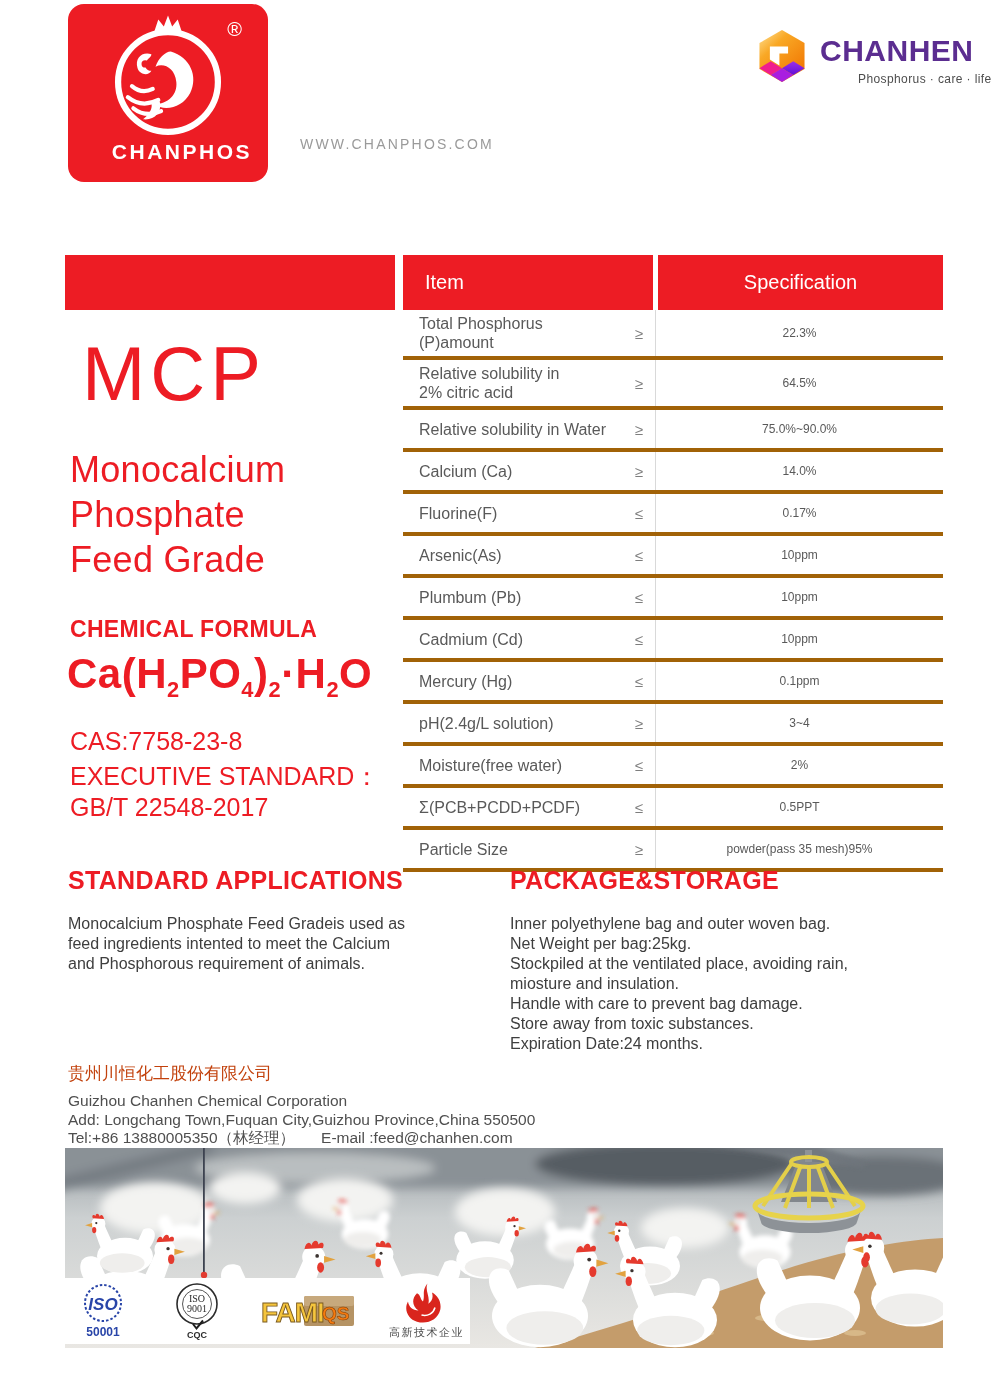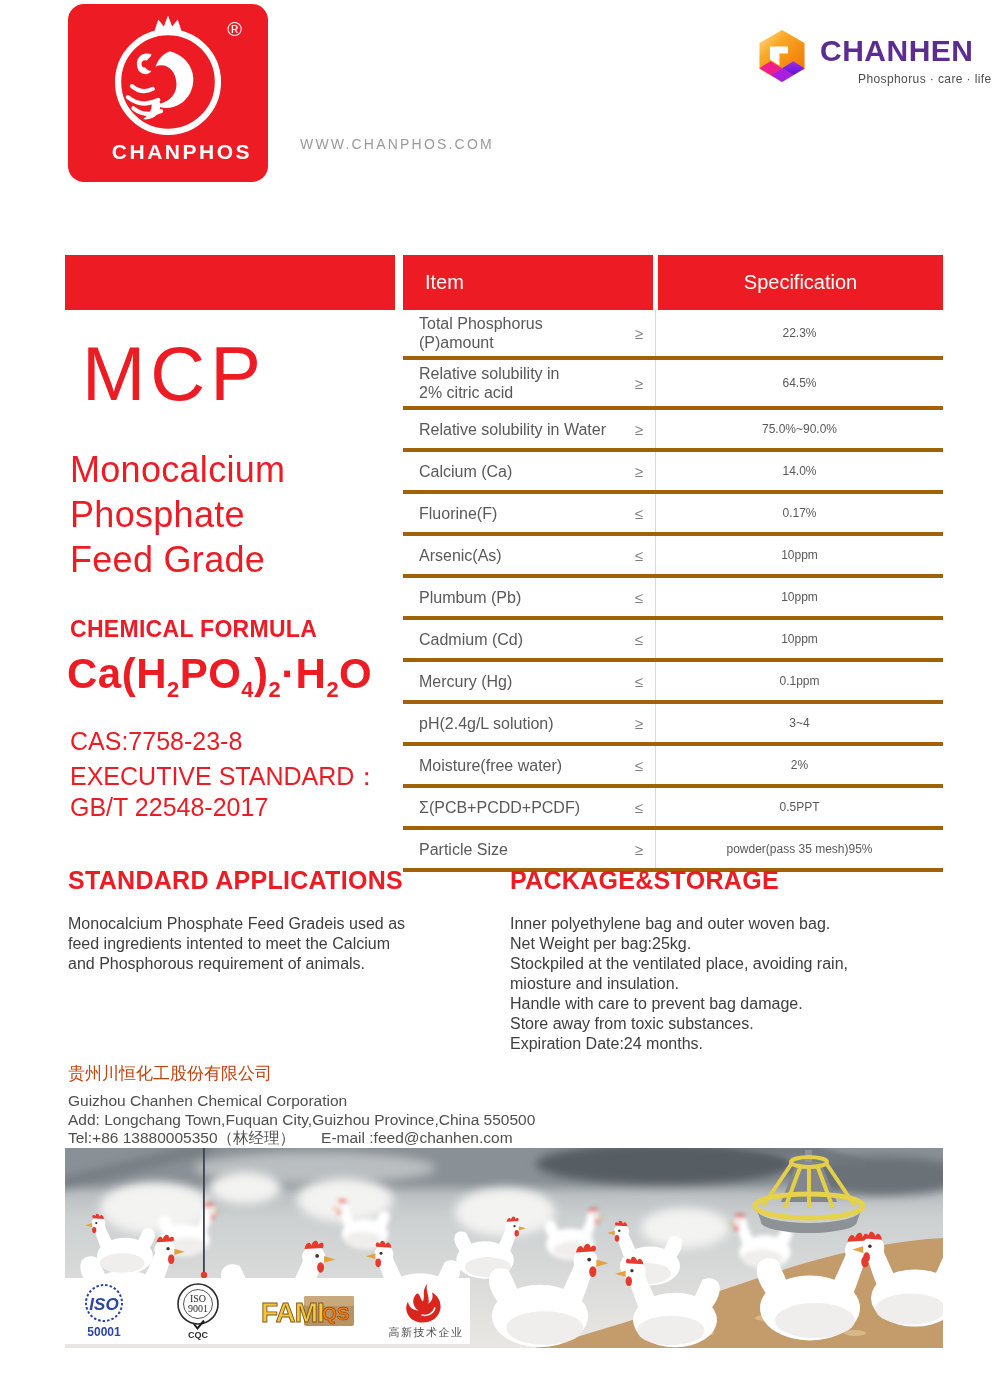--- a/index.html
+++ b/index.html
@@ -47,21 +47,21 @@
   .sec-title{font-size:25px;font-weight:bold;color:#ed1c24;letter-spacing:0.3px;margin:0 0 19px 0;}
   .sec-body .body-line{font-size:16px;line-height:20px;color:#3e3e3e;}
   
   .company{position:absolute;left:68px;top:1062px;}
   .company-cn{font-size:17px;color:#c2410c;font-weight:500;margin-bottom:7px;}
   .company-line{font-size:15.5px;line-height:18.5px;color:#4f4f4f;}
   .company-contact .email{margin-left:26px;}
   
   .photo{position:absolute;left:65px;top:1148px;width:878px;height:200px;overflow:hidden;}
   .cert-band{position:absolute;left:0;top:130px;width:405px;height:66px;background:#fff;
-             display:flex;align-items:center;justify-content:center;padding:0 6px;box-sizing:border-box;gap:33px;}
+             display:flex;align-items:center;justify-content:space-between;padding:0 6px;box-sizing:border-box;gap:33px;}
   .cert{display:flex;flex-direction:column;align-items:center;justify-content:center;}
   .hitech-caption{font-size:11px;color:#4c4c4c;letter-spacing:1.5px;white-space:nowrap;margin-top:1px;}
 </style>
 </head>
 <body>
 
 <div class="page">
 
   <div class="logo-card">
     <svg width="140" height="122" viewBox="0 0 100 88">

